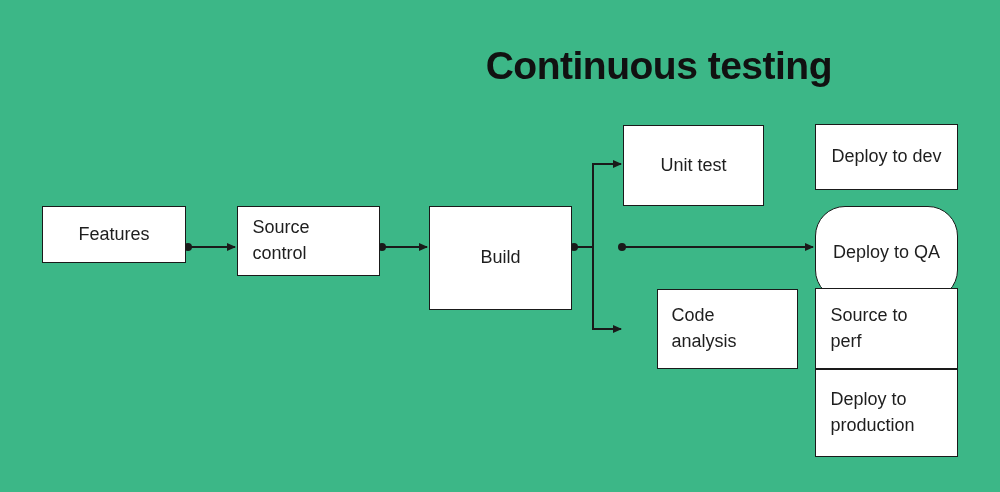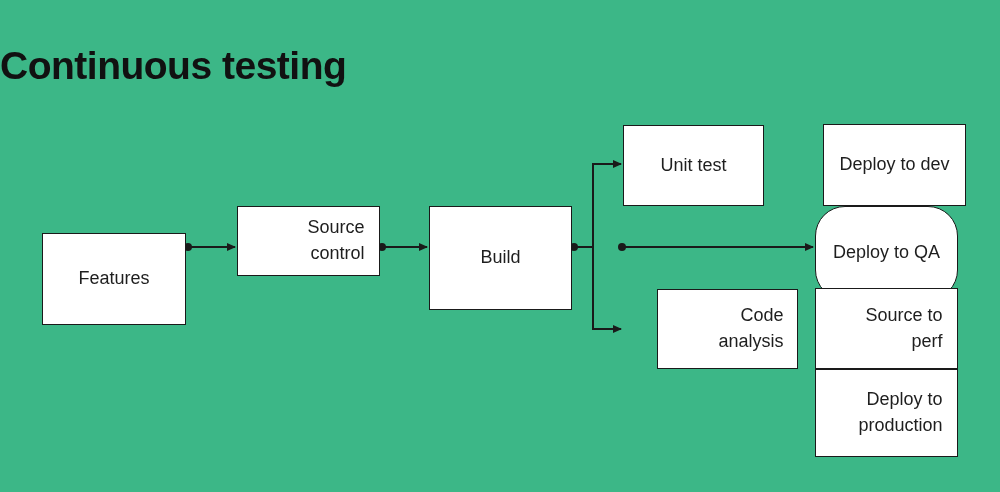--- a/index.html
+++ b/index.html
@@ -18,34 +18,34 @@
     overflow:hidden;
   }
   .canvas{
     position:relative;
     width:1000px;height:492px;
     background:var(--background);
   }
   .diagram-title{
     position:absolute;
     left:0;top:44px;width:832px;
-    text-align:left;
+    text-align:right;
     font-size:39px;
     font-weight:700;
     letter-spacing:-0.5px;
     color:var(--title-text);
   }
   .node{
     position:absolute;
     background:var(--box-fill);
     border:1.5px solid var(--box-border);
     display:flex;
     align-items:center;
     justify-content:center;
-    text-align:right;
+    text-align:left;
     font-size:18px;
     line-height:1.42;
     color:var(--box-text);
   }
   .node .label{
     display:block;
     max-width:112px;
   }
   .connectors{
     position:absolute;
@@ -54,26 +54,26 @@
   }
   .connectors line,.connectors polyline{
     stroke:var(--line);
     stroke-width:2;
     fill:none;
   }
   .connectors circle{fill:var(--line);}
   .arrowhead{fill:var(--line);}
 
   
-  #node-features{left:42px;top:206px;width:144px;height:92px;margin-top:27px;}
+  #node-features{left:42px;top:206px;width:144px;height:57px;}
   #node-source-control{left:237px;top:206px;width:143px;height:70px;}
   #node-build{left:429px;top:206px;width:143px;height:104px;}
   #node-unit-test{left:623px;top:125px;width:141px;height:81px;}
   #node-code-analysis{left:623px;top:289px;width:141px;height:80px;margin-left:34px;}
-  #node-deploy-dev{left:815px;top:124px;width:143px;height:82px;margin-left:8px;}
+  #node-deploy-dev{left:815px;top:124px;width:143px;height:66px;}
   #node-deploy-qa{left:815px;top:206px;width:143px;height:94px;border-radius:30px;}
   #node-deploy-perf{left:815px;top:288px;width:143px;height:81px;}
   #node-deploy-production{left:815px;top:369px;width:143px;height:88px;}
 </style>
 </head>
 <body>
 
 <div class="canvas">
 
   <h1 class="diagram-title">Continuous testing</h1>

